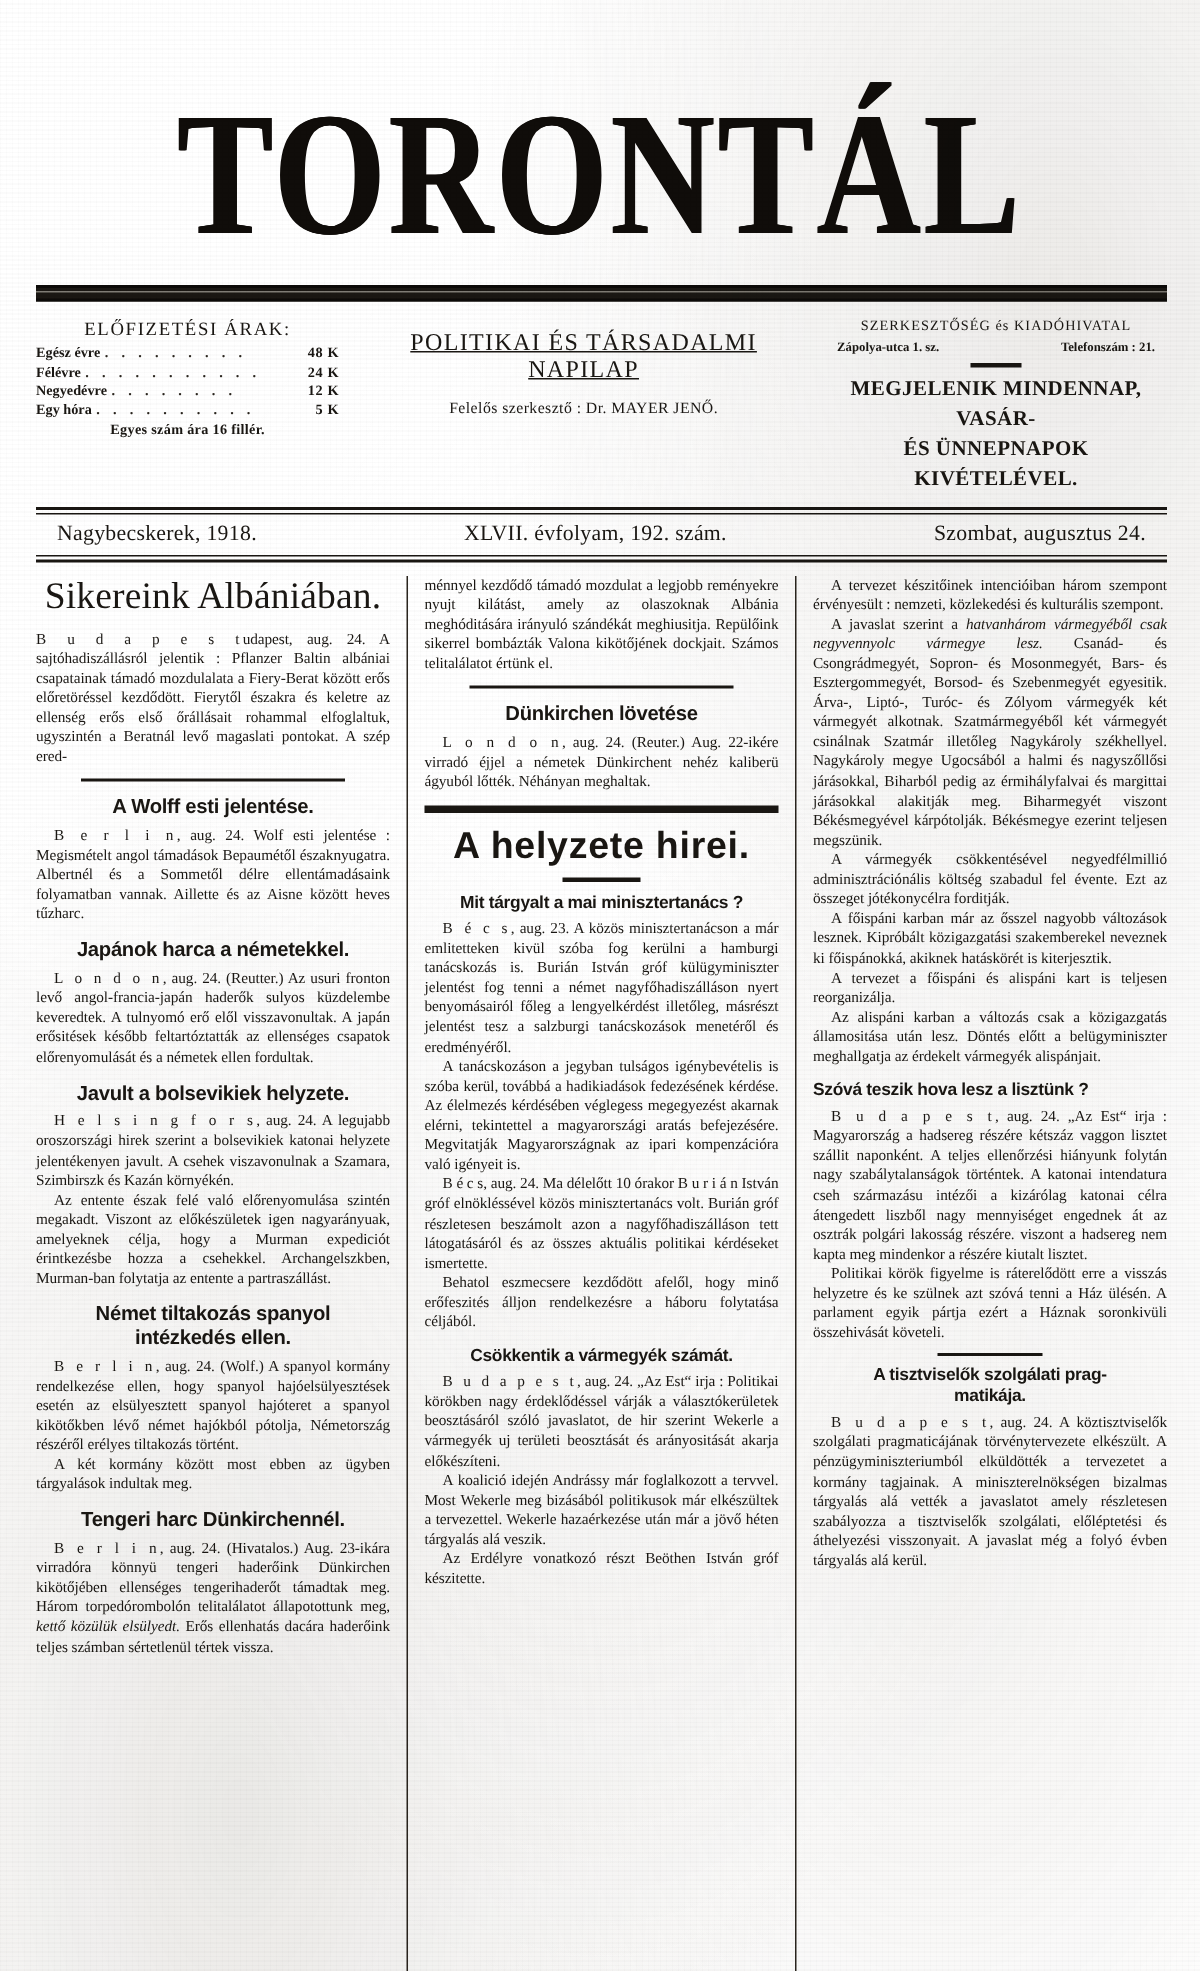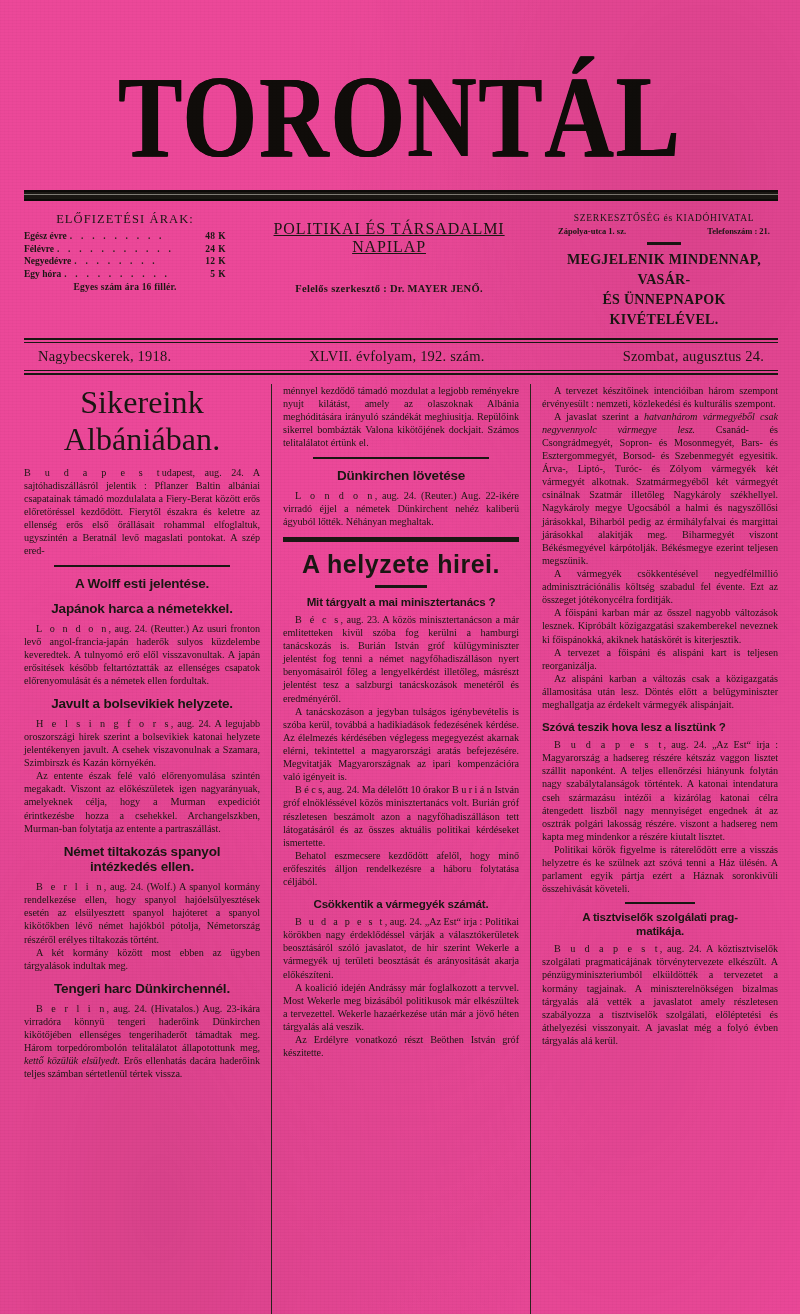--- a/index.html
+++ b/index.html
@@ -6,21 +6,21 @@
   html, body {
     margin: 0;
     padding: 0;
     background: #888;
   }
   .page {
     position: relative;
     width: 800px;
     height: 1314px;
     margin: 0 auto;
-    background: #ec4899;
+    background: #ffffff;
     overflow: hidden;
     font-family: "Liberation Serif", serif;
     color: #1a1713;
   }
   
   .page::before {
     content: "";
     position: absolute;
     inset: 0;
     pointer-events: none;
@@ -139,23 +139,23 @@
     padding-top: 10px;
   }
   .info-center .t1 {
     font-size: 16px;
     letter-spacing: .9px;
     font-weight: 400;
     text-decoration: underline;
   }
   .info-center .t2 {
     font-size: 10.5px;
-    font-weight: 700;
+    font-weight: 400;
     letter-spacing: .3px;
-    margin-top: 27px;
+    margin-top: 11px;
   }
   .info-right {
     width: 246px;
     text-align: center;
     padding-top: 3px;
     font-size: 9px;
   }
   .info-right .r1 {
     font-size: 9.5px;
     letter-spacing: .7px;
@@ -229,21 +229,21 @@
     letter-spacing: -0.05px;
   }
   .col p + p { text-indent: 12px; }
   .col p.ind { text-indent: 12px; }
   .dateline-word {
     letter-spacing: 2.2px;
     font-weight: 400;
   }
 
   h1.lead {
-    font-size: 32px;
+    font-size: 25px;
     text-align: center;
     font-weight: 400;
     margin: 0 0 8px 0;
     letter-spacing: .1px;
   }
   h2.sec {
     font-family: "Liberation Sans", sans-serif;
     font-size: 13.5px;
     font-weight: 700;
     text-align: center;
@@ -371,20 +371,23 @@
 
         <h1 class="lead">Sikereink Albániában.</h1>
         <p>
           <span class="sp">B u d a p e s t</span><span>udapest, aug. 24. A sajtóhadiszállásról jelentik : Pflanzer Baltin albániai csapatainak támadó mozdulalata a Fiery-Berat között erős előretöréssel kezdődött. Fierytől északra és keletre az ellenség erős első őrállásait rohammal elfoglaltuk, ugyszintén a Beratnál levő magaslati pontokat. A szép ered-</span>
         </p>
 
         <hr class="sep-hr">
 
         <div class="blk">
           <h2 class="sec">A Wolff esti jelentése.</h2>
+          <p class="ind">
+            <span class="dateline-word">B e r l i n</span><span>, aug. 24. Wolf esti jelentése : Megismételt angol támadások Bepaumétől északnyugatra. Albertnél és a Sommetől délre ellentámadásaink folyamatban vannak. Aillette és az Aisne között heves tűzharc.</span>
+          </p>
         </div>
 
         <div class="blk">
           <h2 class="sec">Japánok harca a németekkel.</h2>
           <p class="ind">
             <span class="dateline-word">L o n d o n</span><span>, aug. 24. (Reutter.) Az usuri fronton levő angol-francia-japán haderők sulyos küzdelembe keveredtek. A tulnyomó erő elől visszavonultak. A japán erősitések később feltartóztatták az ellenséges csapatok előrenyomulását és a németek ellen fordultak.</span>
           </p>
         </div>
 
         <div class="blk">

